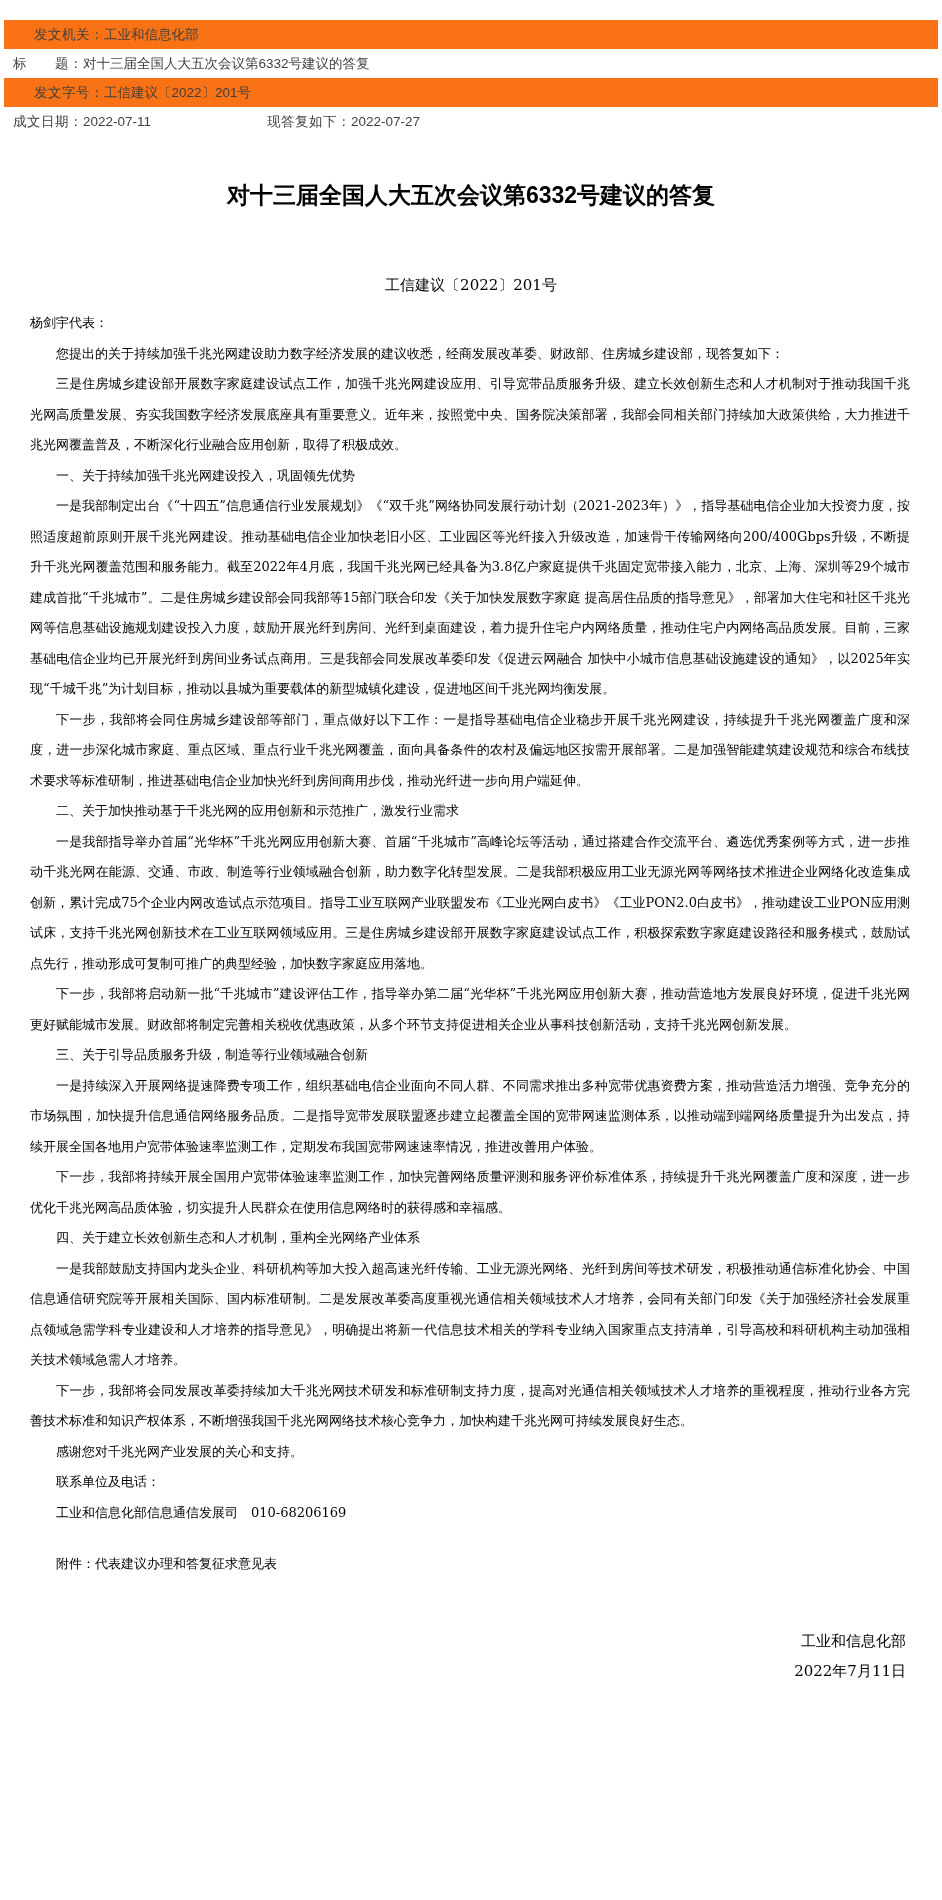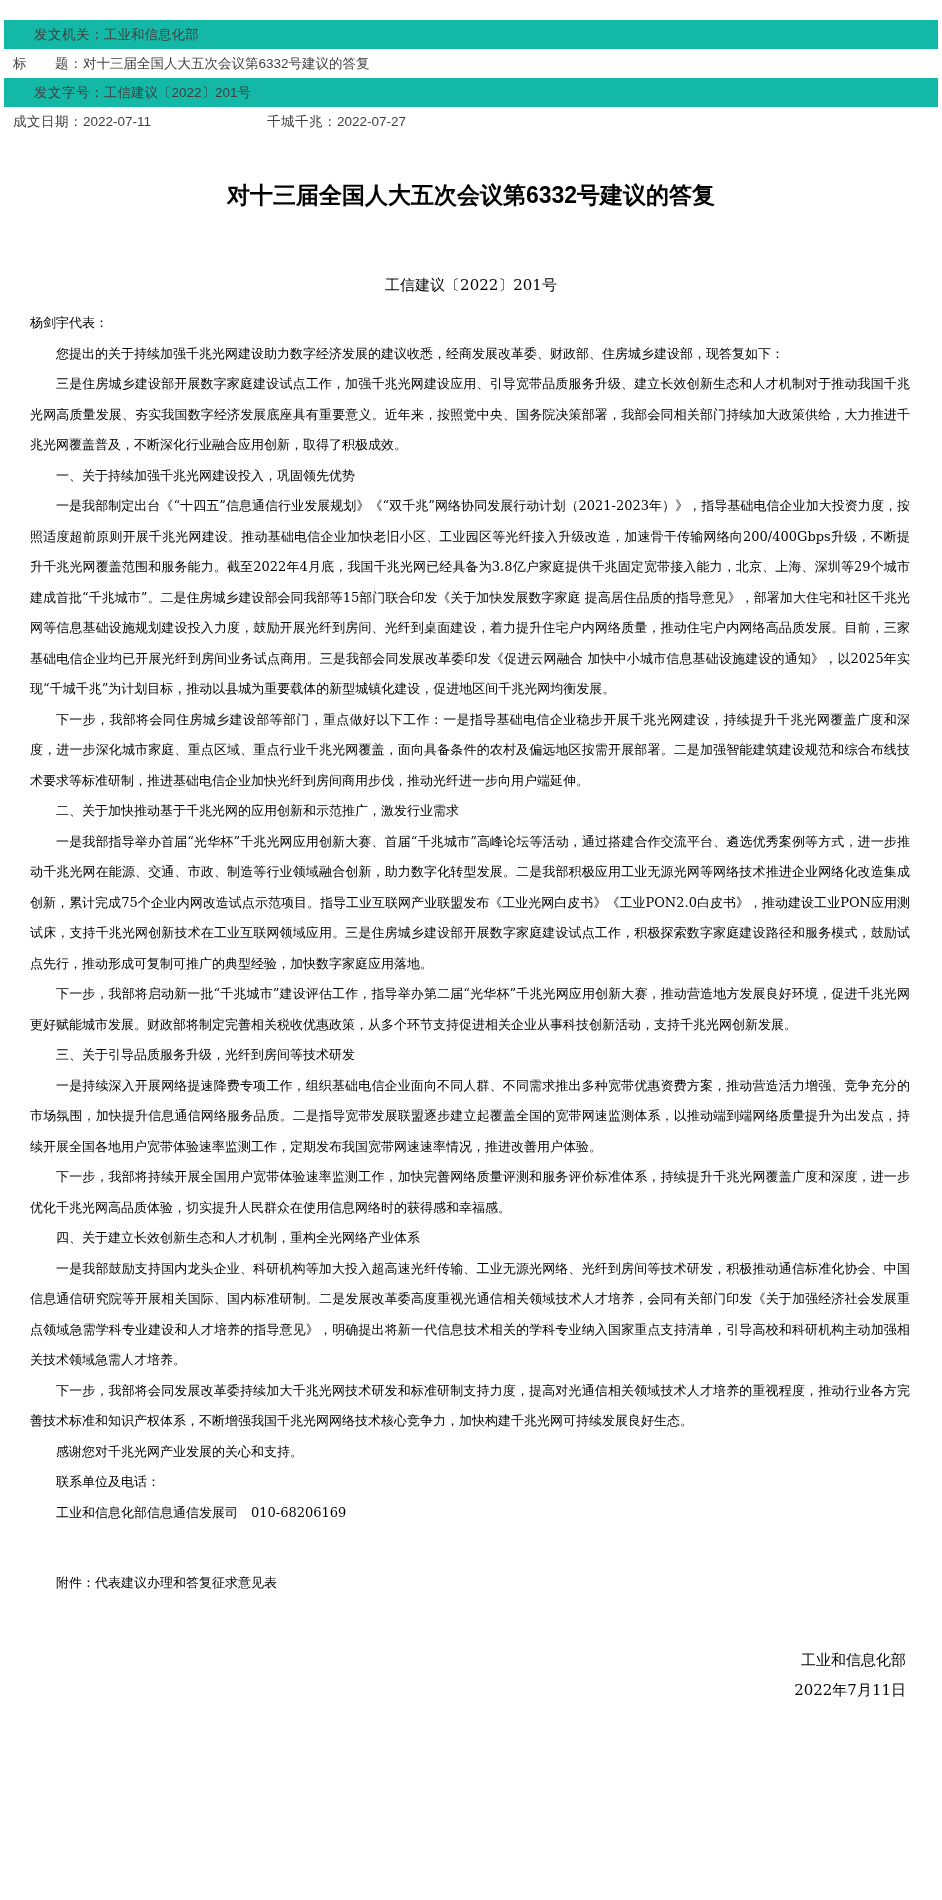--- a/index.html
+++ b/index.html
@@ -11,21 +11,21 @@
   }
   .page { width: 942px; min-height: 1900px; background: #fff; overflow: hidden; }
 
   
   .meta { margin: 20px 4px 0 4px; font-size: 13.5px; color: #3f3f3f; }
   .meta-row {
     height: 29px; line-height: 29px;
     padding-left: 9px;
     white-space: nowrap; overflow: hidden;
   }
-  .meta-row.gray { background: #14b8a6; padding-left: 30px; }
+  .meta-row.gray { background: #f97316; padding-left: 30px; }
   .meta-pair-first { display: inline-block; width: 254px; }
   .meta-label { letter-spacing: 0.5px; }
 
   
   .doc-title {
     margin: 42px 40px 0 40px;
     text-align: center;
     font-size: 23px;
     font-weight: bold;
     line-height: 34px;
@@ -43,21 +43,21 @@
   .doc-body {
     margin: 8px 32px 0 30px;
     font-size: 13px;
     line-height: 30.5px;
     font-family: "DejaVu Serif", serif;
     color: #000;
     text-align: justify;
   }
   .doc-body p { margin: 0; text-indent: 2em; }
   .doc-body p.no-indent { text-indent: 0; }
-  .doc-body p.attachment { margin-top: 40px; }
+  .doc-body p.attachment { margin-top: 21px; }
 
   .signature {
     margin: 46px 36px 30px 0;
     text-align: right;
     font-size: 15px;
     line-height: 30.5px;
     font-family: "DejaVu Serif", serif;
   }
 </style>
 </head>
@@ -69,39 +69,39 @@
     <div class="meta-row gray">
       <span class="meta-label">发文机关：</span><span class="meta-value">工业和信息化部</span>
     </div>
     <div class="meta-row">
       <span class="meta-label">标　　题：</span><span class="meta-value">对十三届全国人大五次会议第6332号建议的答复</span>
     </div>
     <div class="meta-row gray">
       <span class="meta-label">发文字号：</span><span class="meta-value">工信建议〔2022〕201号</span>
     </div>
     <div class="meta-row">
-      <span class="meta-pair-first"><span class="meta-label">成文日期：</span><span class="meta-value">2022-07-11</span></span><span><span class="meta-label">千城千兆：</span><span class="meta-value">2022-07-27</span></span>
+      <span class="meta-pair-first"><span class="meta-label">成文日期：</span><span class="meta-value">2022-07-11</span></span><span><span class="meta-label">现答复如下：</span><span class="meta-value">2022-07-27</span></span>
     </div>
   </div>
 
   <h1 class="doc-title">对十三届全国人大五次会议第6332号建议的答复</h1>
 
   <div class="doc-number">工信建议〔2022〕201号</div>
 
   <div class="doc-body">
     <p class="no-indent">杨剑宇代表：</p>
     <p>您提出的关于持续加强千兆光网建设助力数字经济发展的建议收悉，经商发展改革委、财政部、住房城乡建设部，现答复如下：</p>
     <p>三是住房城乡建设部开展数字家庭建设试点工作，加强千兆光网建设应用、引导宽带品质服务升级、建立长效创新生态和人才机制对于推动我国千兆光网高质量发展、夯实我国数字经济发展底座具有重要意义。近年来，按照党中央、国务院决策部署，我部会同相关部门持续加大政策供给，大力推进千兆光网覆盖普及，不断深化行业融合应用创新，取得了积极成效。</p>
     <p>一、关于持续加强千兆光网建设投入，巩固领先优势</p>
     <p>一是我部制定出台《“十四五”信息通信行业发展规划》《“双千兆”网络协同发展行动计划（2021-2023年）》，指导基础电信企业加大投资力度，按照适度超前原则开展千兆光网建设。推动基础电信企业加快老旧小区、工业园区等光纤接入升级改造，加速骨干传输网络向200/400Gbps升级，不断提升千兆光网覆盖范围和服务能力。截至2022年4月底，我国千兆光网已经具备为3.8亿户家庭提供千兆固定宽带接入能力，北京、上海、深圳等29个城市建成首批“千兆城市”。二是住房城乡建设部会同我部等15部门联合印发《关于加快发展数字家庭 提高居住品质的指导意见》，部署加大住宅和社区千兆光网等信息基础设施规划建设投入力度，鼓励开展光纤到房间、光纤到桌面建设，着力提升住宅户内网络质量，推动住宅户内网络高品质发展。目前，三家基础电信企业均已开展光纤到房间业务试点商用。三是我部会同发展改革委印发《促进云网融合 加快中小城市信息基础设施建设的通知》，以2025年实现“千城千兆”为计划目标，推动以县城为重要载体的新型城镇化建设，促进地区间千兆光网均衡发展。</p>
     <p>下一步，我部将会同住房城乡建设部等部门，重点做好以下工作：一是指导基础电信企业稳步开展千兆光网建设，持续提升千兆光网覆盖广度和深度，进一步深化城市家庭、重点区域、重点行业千兆光网覆盖，面向具备条件的农村及偏远地区按需开展部署。二是加强智能建筑建设规范和综合布线技术要求等标准研制，推进基础电信企业加快光纤到房间商用步伐，推动光纤进一步向用户端延伸。</p>
     <p>二、关于加快推动基于千兆光网的应用创新和示范推广，激发行业需求</p>
     <p>一是我部指导举办首届“光华杯”千兆光网应用创新大赛、首届“千兆城市”高峰论坛等活动，通过搭建合作交流平台、遴选优秀案例等方式，进一步推动千兆光网在能源、交通、市政、制造等行业领域融合创新，助力数字化转型发展。二是我部积极应用工业无源光网等网络技术推进企业网络化改造集成创新，累计完成75个企业内网改造试点示范项目。指导工业互联网产业联盟发布《工业光网白皮书》《工业PON2.0白皮书》，推动建设工业PON应用测试床，支持千兆光网创新技术在工业互联网领域应用。三是住房城乡建设部开展数字家庭建设试点工作，积极探索数字家庭建设路径和服务模式，鼓励试点先行，推动形成可复制可推广的典型经验，加快数字家庭应用落地。</p>
     <p>下一步，我部将启动新一批“千兆城市”建设评估工作，指导举办第二届“光华杯”千兆光网应用创新大赛，推动营造地方发展良好环境，促进千兆光网更好赋能城市发展。财政部将制定完善相关税收优惠政策，从多个环节支持促进相关企业从事科技创新活动，支持千兆光网创新发展。</p>
-    <p>三、关于引导品质服务升级，光纤到房间等技术研发</p>
+    <p>三、关于引导品质服务升级，制造等行业领域融合创新</p>
     <p>一是持续深入开展网络提速降费专项工作，组织基础电信企业面向不同人群、不同需求推出多种宽带优惠资费方案，推动营造活力增强、竞争充分的市场氛围，加快提升信息通信网络服务品质。二是指导宽带发展联盟逐步建立起覆盖全国的宽带网速监测体系，以推动端到端网络质量提升为出发点，持续开展全国各地用户宽带体验速率监测工作，定期发布我国宽带网速速率情况，推进改善用户体验。</p>
     <p>下一步，我部将持续开展全国用户宽带体验速率监测工作，加快完善网络质量评测和服务评价标准体系，持续提升千兆光网覆盖广度和深度，进一步优化千兆光网高品质体验，切实提升人民群众在使用信息网络时的获得感和幸福感。</p>
     <p>四、关于建立长效创新生态和人才机制，重构全光网络产业体系</p>
     <p>一是我部鼓励支持国内龙头企业、科研机构等加大投入超高速光纤传输、工业无源光网络、光纤到房间等技术研发，积极推动通信标准化协会、中国信息通信研究院等开展相关国际、国内标准研制。二是发展改革委高度重视光通信相关领域技术人才培养，会同有关部门印发《关于加强经济社会发展重点领域急需学科专业建设和人才培养的指导意见》，明确提出将新一代信息技术相关的学科专业纳入国家重点支持清单，引导高校和科研机构主动加强相关技术领域急需人才培养。</p>
     <p>下一步，我部将会同发展改革委持续加大千兆光网技术研发和标准研制支持力度，提高对光通信相关领域技术人才培养的重视程度，推动行业各方完善技术标准和知识产权体系，不断增强我国千兆光网网络技术核心竞争力，加快构建千兆光网可持续发展良好生态。</p>
     <p>感谢您对千兆光网产业发展的关心和支持。</p>
     <p>联系单位及电话：</p>
     <p>工业和信息化部信息通信发展司　010-68206169</p>
     <p class="attachment">附件：代表建议办理和答复征求意见表</p>
   </div>

